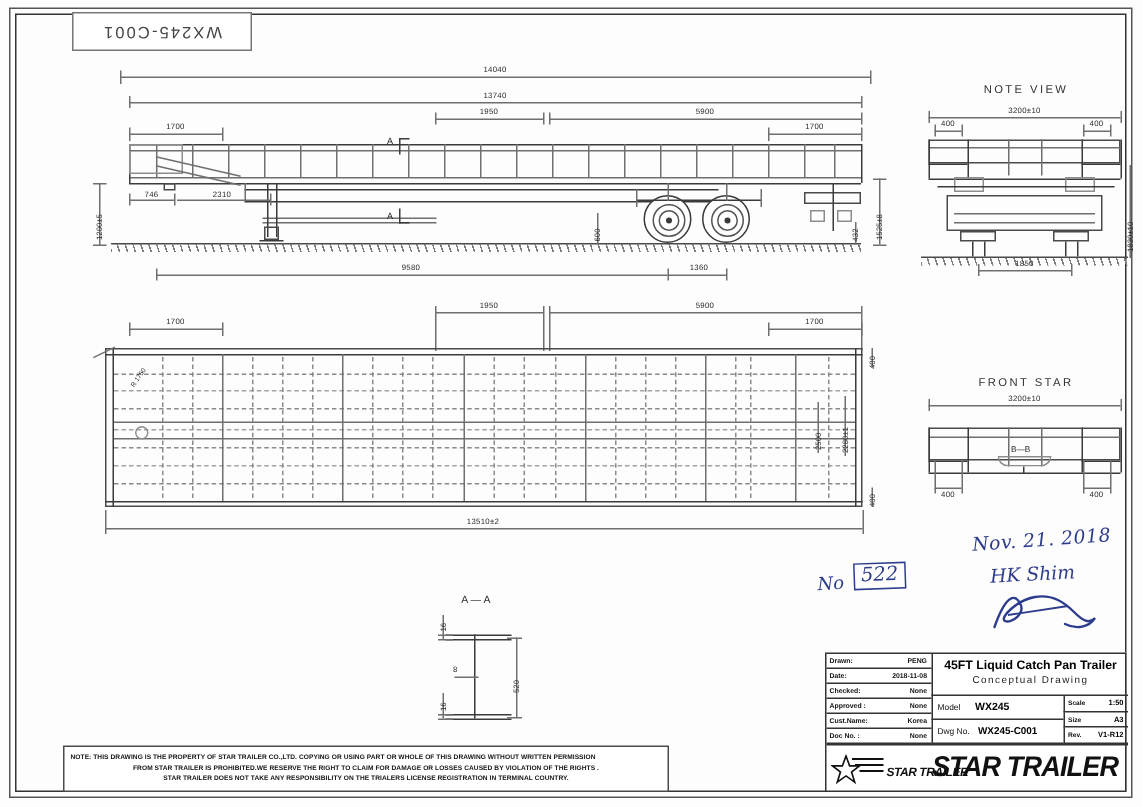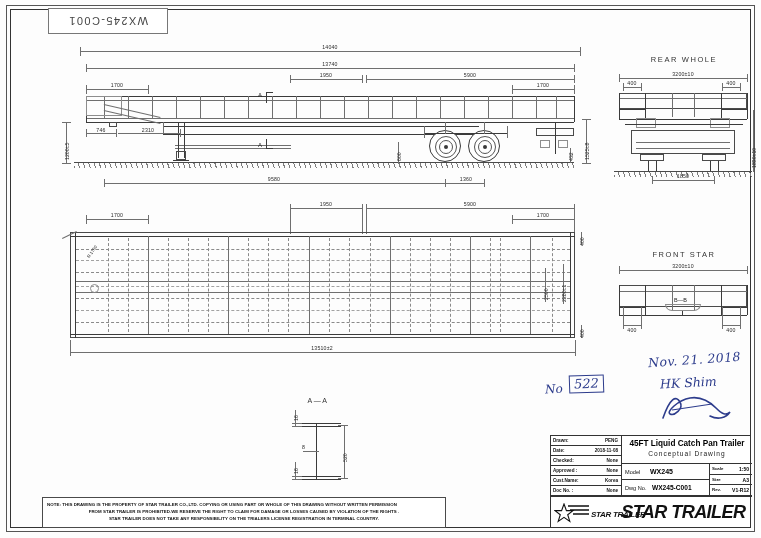--- a/index.html
+++ b/index.html
@@ -266,21 +266,21 @@
     <div class="ln v thin" style="left:104px;top:179px;height:8px;"></div>
     <div class="ln v thin" style="left:445px;top:179px;height:8px;"></div>
     <div class="dim c" style="left:274px;top:176px;">9580</div>
 
     <div class="ln h thin" style="left:445px;top:183px;width:39px;"></div>
     <div class="ln v thin" style="left:484px;top:179px;height:8px;"></div>
     <div class="dim c" style="left:466px;top:176px;">1360</div>
   </div>
 
   <div>
-    <div class="vtitle" style="left:684px;top:55px;">REAR WHOLE</div>
+    <div class="vtitle" style="left:684px;top:55px;">NOTE VIEW</div>
 
     <div class="ln h thin" style="left:619px;top:78px;width:128px;"></div>
     <div class="ln v thin" style="left:619px;top:74px;height:8px;"></div>
     <div class="ln v thin" style="left:747px;top:74px;height:8px;"></div>
     <div class="dim c" style="left:683px;top:71px;">3200±10</div>
 
     <div class="ln h thin" style="left:623px;top:87px;width:18px;"></div>
     <div class="ln v thin" style="left:623px;top:83px;height:8px;"></div>
     <div class="ln v thin" style="left:641px;top:83px;height:8px;"></div>
     <div class="dim c" style="left:632px;top:80px;">400</div>

